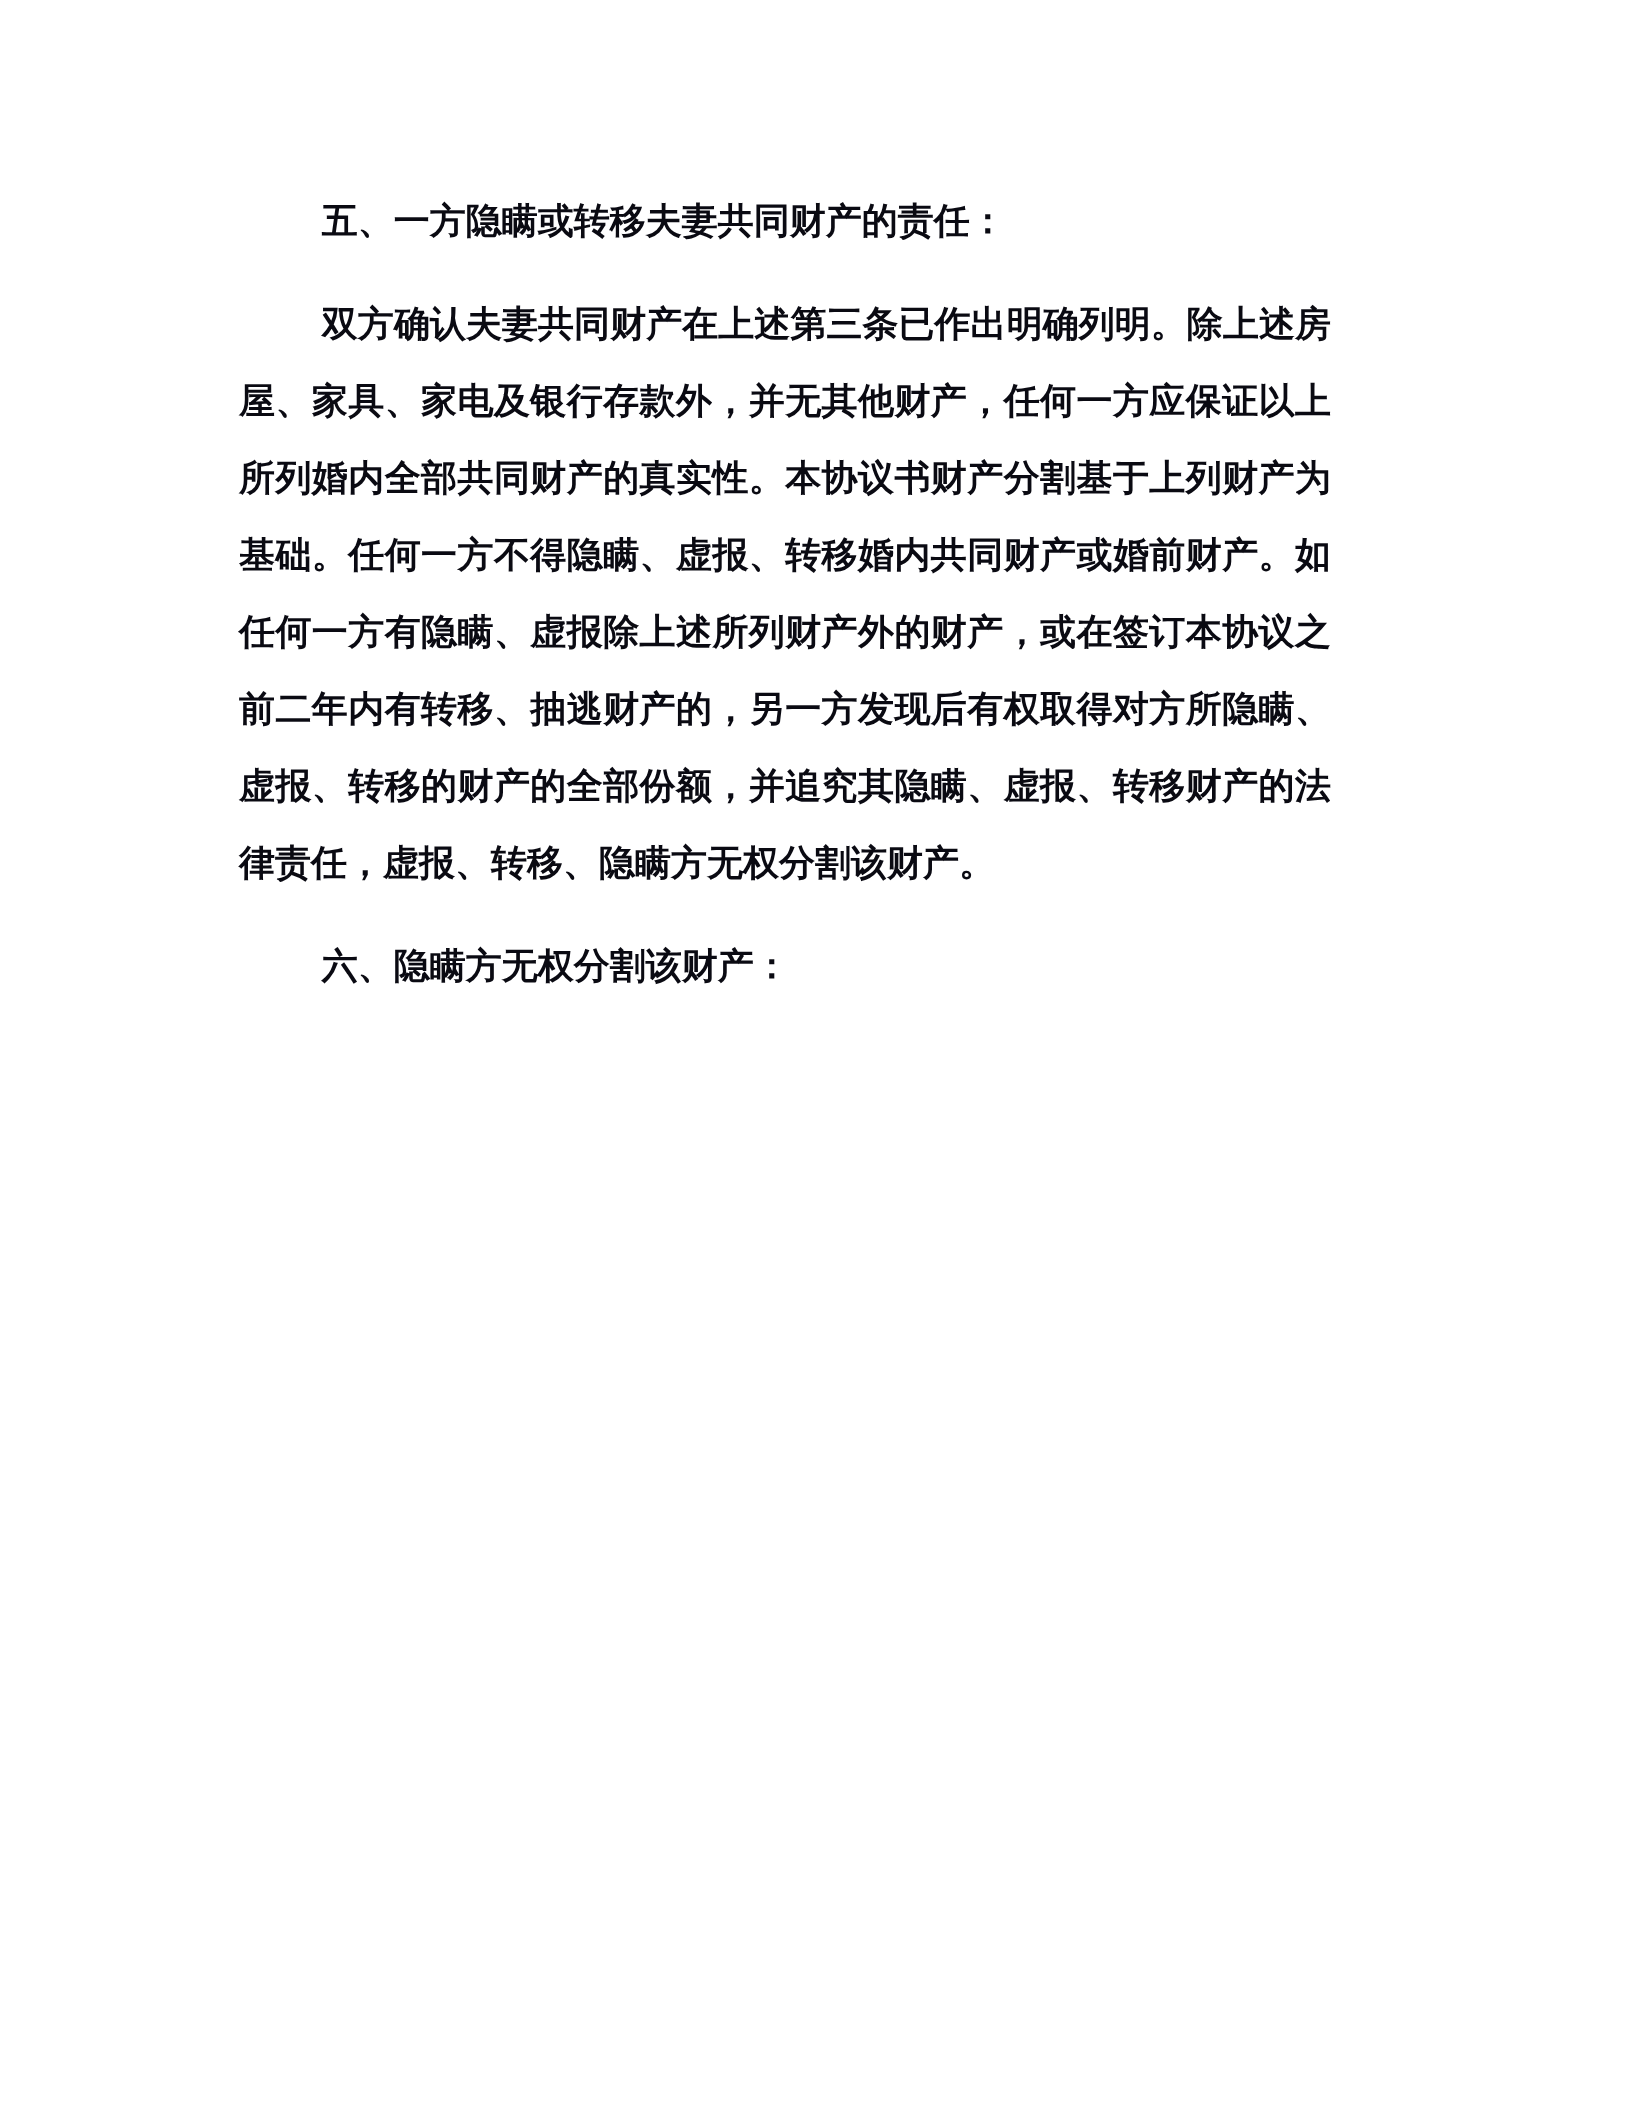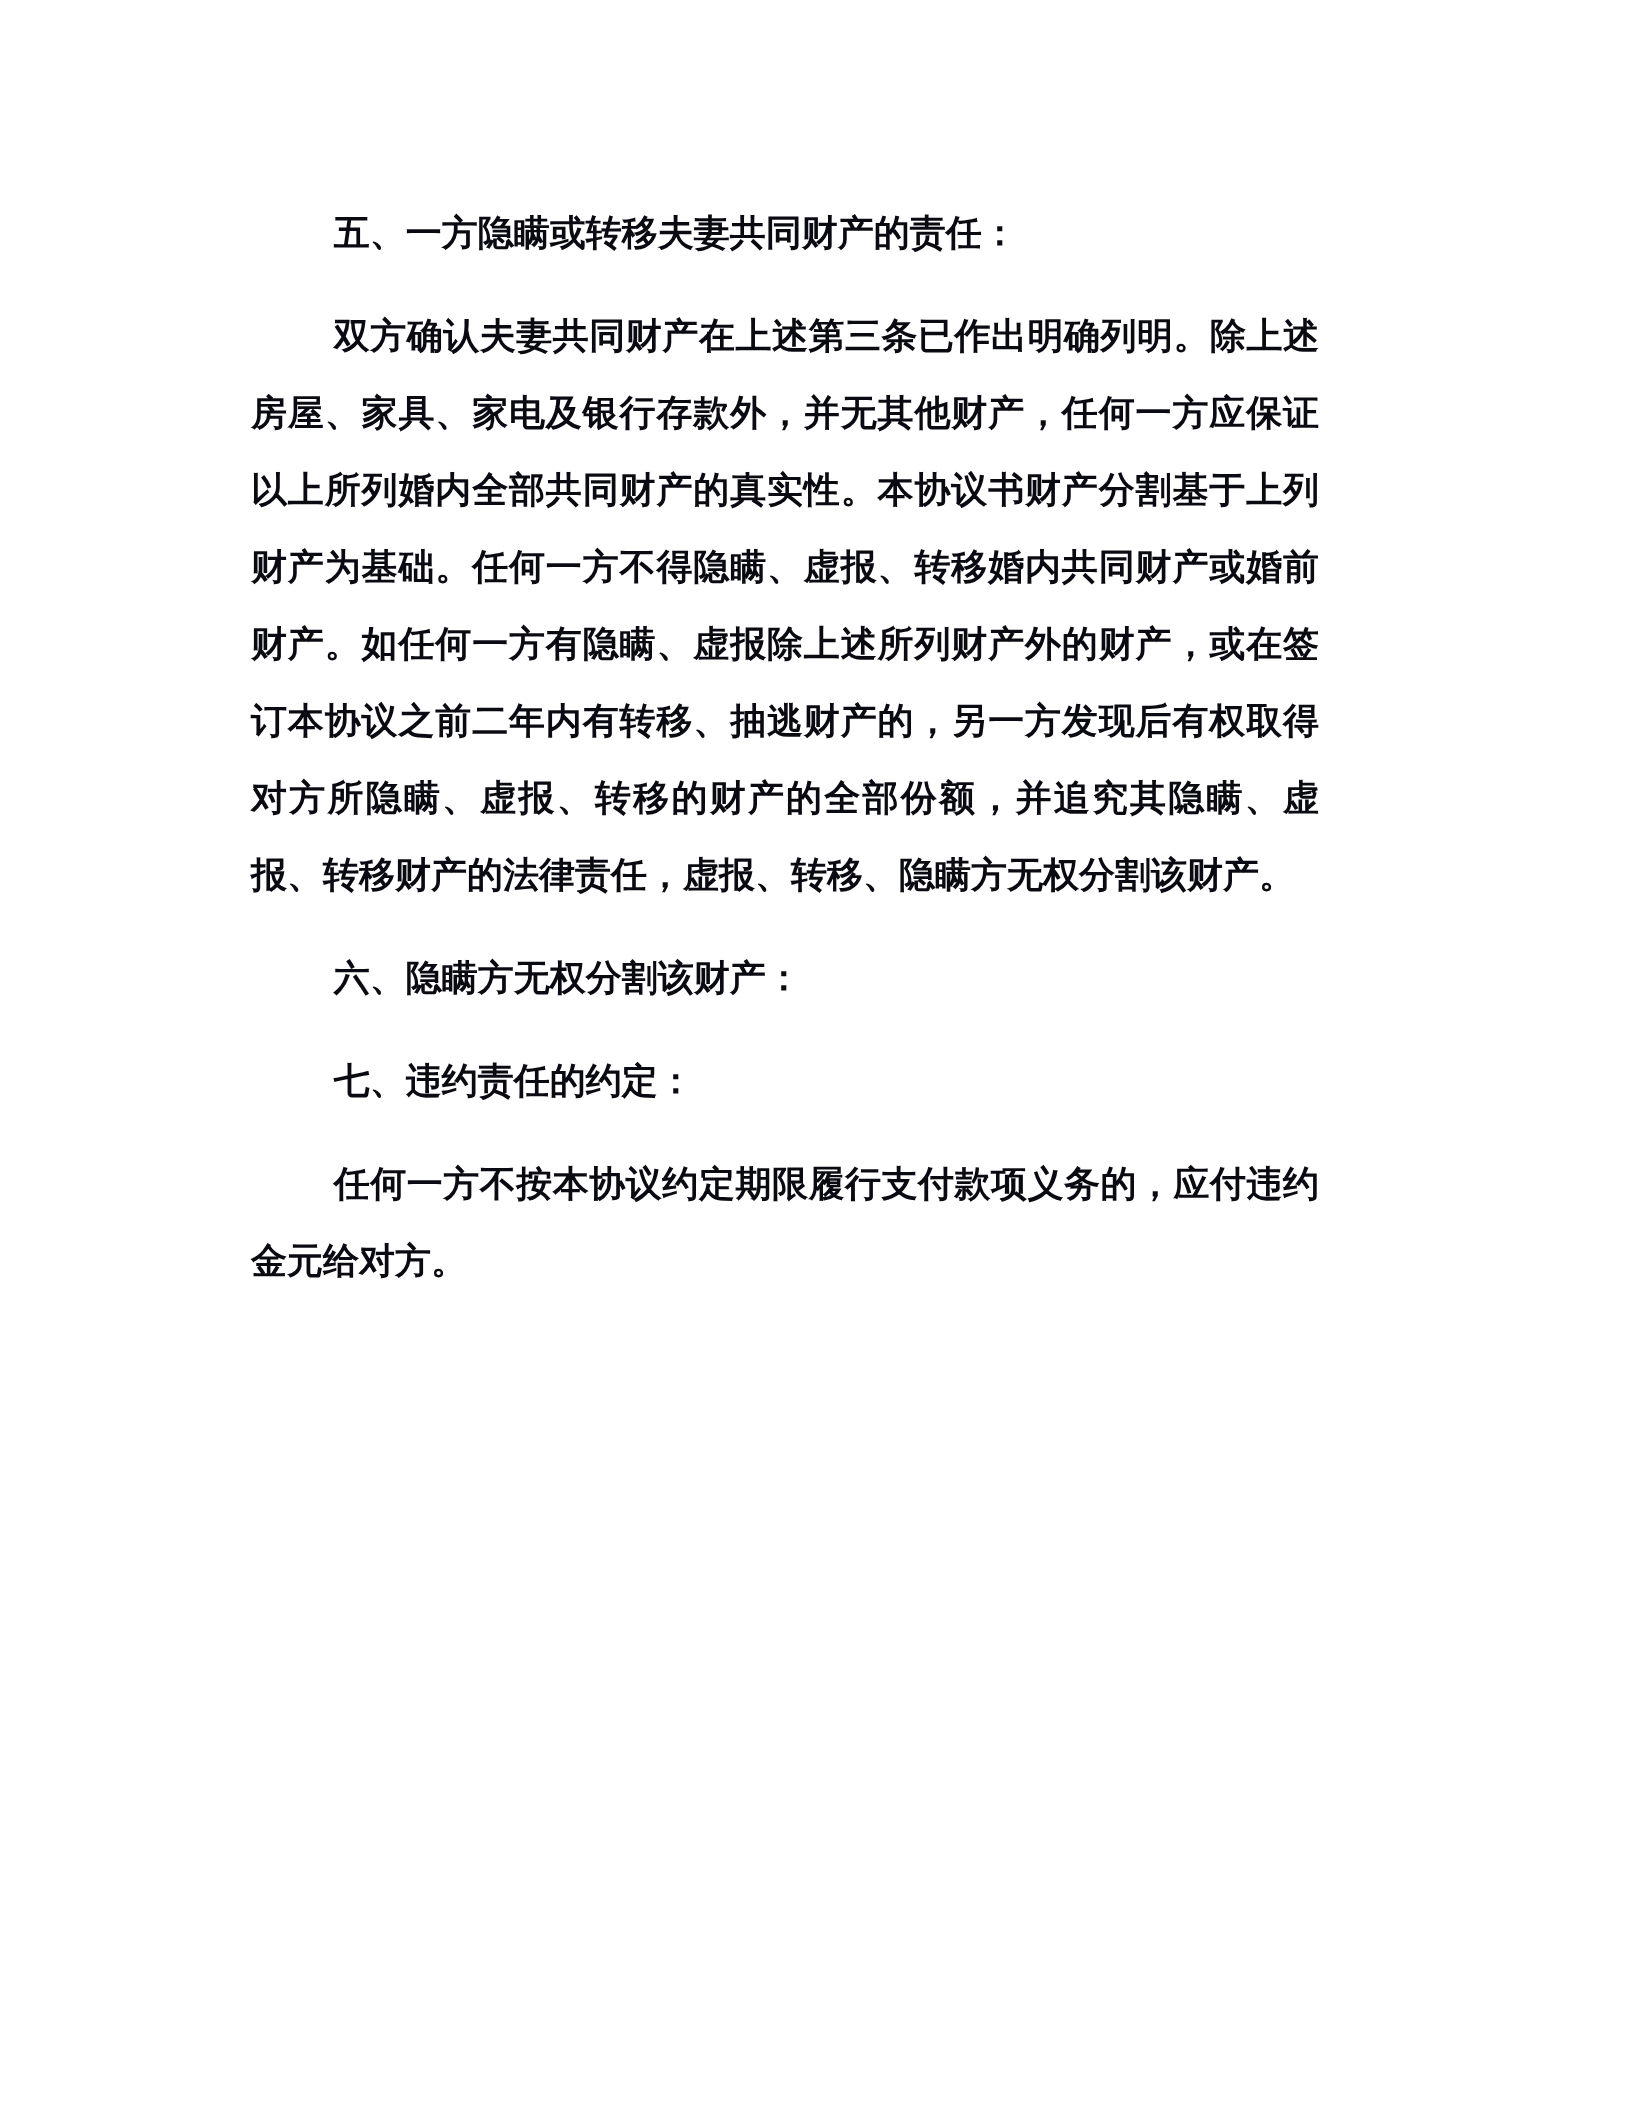--- a/index.html
+++ b/index.html
@@ -19,21 +19,21 @@
     height: 2112px;
     padding: 178px 297px 0 235px;
     background: #ffffff;
     color: #0a0a12;
   }
   .doc-body {
     font-size: 36px;
     font-weight: 700;
     line-height: 77px;
   }
-  .doc-section { margin: 16px; }
+  .doc-section { margin: 4px; }
   .section-heading {
     margin: 0 0 26px 0;
     font-size: 36px;
     font-weight: 700;
     line-height: 77px;
     text-indent: 2.3em;
     text-align: left;
     white-space: nowrap;
   }
   .section-paragraph {
@@ -51,18 +51,14 @@
 <div class="doc-page">
   <main class="doc-body">
 
   <section class="doc-section">
         <h2 class="section-heading">五、一方隐瞒或转移夫妻共同财产的责任：</h2>
         <p class="section-paragraph">双方确认夫妻共同财产在上述第三条已作出明确列明。除上述房屋、家具、家电及银行存款外，并无其他财产，任何一方应保证以上所列婚内全部共同财产的真实性。本协议书财产分割基于上列财产为基础。任何一方不得隐瞒、虚报、转移婚内共同财产或婚前财产。如任何一方有隐瞒、虚报除上述所列财产外的财产，或在签订本协议之前二年内有转移、抽逃财产的，另一方发现后有权取得对方所隐瞒、虚报、转移的财产的全部份额，并追究其隐瞒、虚报、转移财产的法律责任，虚报、转移、隐瞒方无权分割该财产。</p>
       </section>
       <section class="doc-section">
         <h2 class="section-heading">六、隐瞒方无权分割该财产：</h2>
       </section>
-      <section class="doc-section">
-        <h2 class="section-heading">七、违约责任的约定：</h2>
-        <p class="section-paragraph">任何一方不按本协议约定期限履行支付款项义务的，应付违约金元给对方。</p>
-      </section>
     </main>
 </div>
 
 </body></html>

